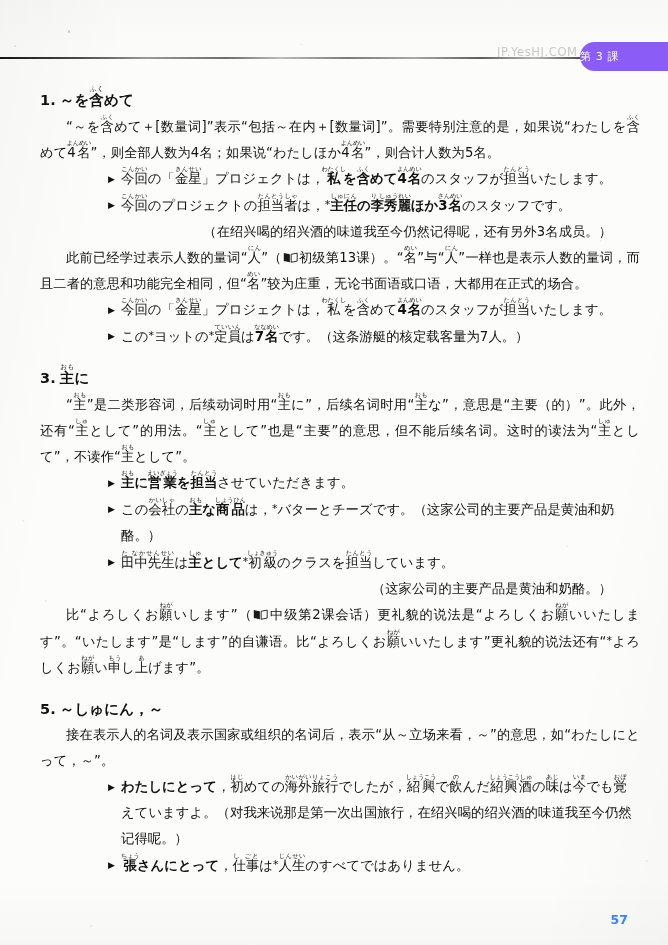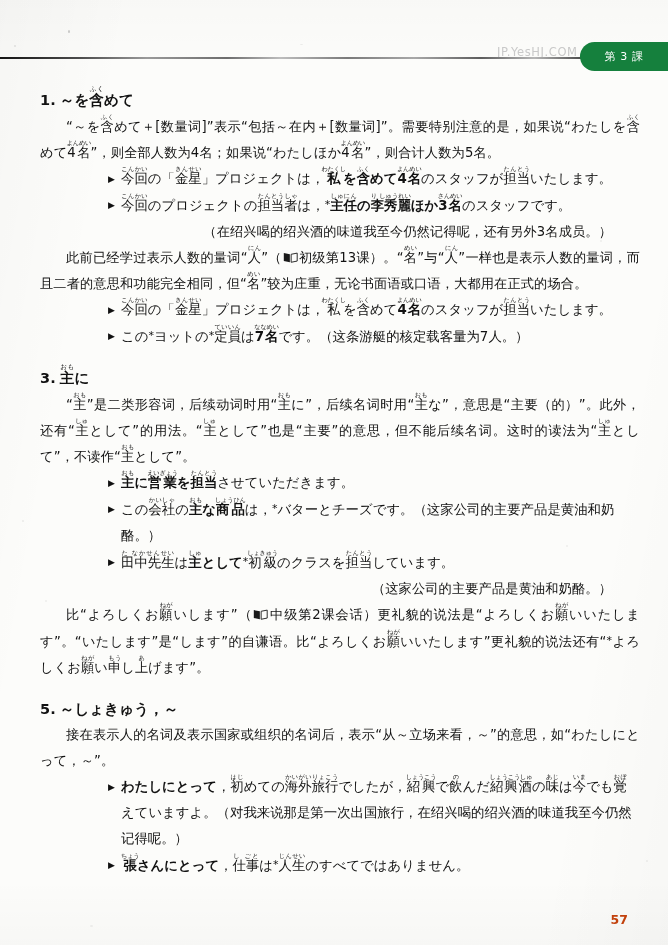--- a/index.html
+++ b/index.html
@@ -51,23 +51,23 @@
     height: 2px;
     background: linear-gradient(90deg,
       #141414 0%, #4c4c4c 12%, #9a9a9a 22%, #6d6d6d 34%,
       #bdbdbd 42%, #7a7a7a 52%, #a8a8a8 62%, #5d5d5d 72%,
       #b5b5b5 80%, #3d3d3d 88%, #1a1a1a 96%, #111 100%);
   }
   .lesson-tab {
     position: absolute;
     top: 42px; right: 0;
     width: 88px; height: 29px;
-    background: #15803d;
+    background: #8b5cf6;
     border-radius: 15px 0 0 15px;
-    display: flex; align-items: center; justify-content: center;
+    display: flex; align-items: center; 
   }
   .lesson-tab-label {
     color: #ffffff;
     font-size: 11px;
     letter-spacing: 0.6px;
     white-space: nowrap;
     font-family: "DejaVu Sans", sans-serif;
   }
 
   
@@ -151,21 +151,21 @@
     vertical-align: -1px;
     margin: 0 1px;
   }
 
   
   .page-num {
     position: absolute;
     right: 40px; bottom: 18px;
     font-size: 12.5px;
     font-weight: bold;
-    color: #c2410c;
+    color: #3b82f6;
   }
 </style>
 </head>
 <body>
 
 <div class="page-scan"></div>
 
 <div class="speck" style="left:68px;top:30px;width:2px;height:3px;"></div>
 <div class="speck" style="left:14px;top:45px;width:2px;height:2px;opacity:.5;"></div>
 <div class="speck" style="left:300px;top:44px;width:3px;height:1px;opacity:.35;"></div>
@@ -248,21 +248,21 @@
 
   <div class="section">
     <p class="para">比“よろしくお<ruby>願<rt>ねが</rt></ruby>いします”（<svg class="book-icon" viewBox="0 0 16 12" xmlns="http://www.w3.org/2000/svg">
           <path d="M0.7 1.2 L7.3 2.5 L7.3 11.2 L0.7 9.9 Z" fill="#1a1a1a"></path>
           <path d="M8.7 2.5 L15.3 1.2 L15.3 9.9 L8.7 11.2 Z" fill="none" stroke="#1a1a1a" stroke-width="1"></path>
         </svg>中级第2课会话）更礼貌的说法是“よろしくお<ruby>願<rt>ねが</rt></ruby>いいたします”。“いたします”是“します”的自谦语。比“よろしくお<ruby>願<rt>ねが</rt></ruby>いいたします”更礼貌的说法还有“<span class="star">*</span>よろしくお<ruby>願<rt>ねが</rt></ruby>い<ruby>申<rt>もう</rt></ruby>し<ruby>上<rt>あ</rt></ruby>げます”。</p>
   </div>
 
   <div class="section">
     <div class="sec-head">
-      <span class="sec-num">5.</span><span>～しょきゅう，～</span>
+      <span class="sec-num">5.</span><span>～しゅにん，～</span>
     </div>
     <p class="para">接在表示人的名词及表示国家或组织的名词后，表示“从～立场来看，～”的意思，如“わたしにとって，～”。</p>
     <ul class="ex-list">
       <li class="ex-item">
         <span class="ex-bullet">▶</span>
         <span class="ex-text"><span class="b">わたしにとって</span>，<ruby>初<rt>はじ</rt></ruby>めての<ruby>海外旅行<rt>かいがいりょこう</rt></ruby>でしたが，<ruby>紹興<rt>しょうこう</rt></ruby>で<ruby>飲<rt>の</rt></ruby>んだ<ruby>紹興酒<rt>しょうこうしゅ</rt></ruby>の<ruby>味<rt>あじ</rt></ruby>は<ruby>今<rt>いま</rt></ruby>でも<ruby>覚<rt>おぼ</rt></ruby>えていますよ。（对我来说那是第一次出国旅行，在绍兴喝的绍兴酒的味道我至今仍然记得呢。）</span>
       </li>
       <li class="ex-item">
         <span class="ex-bullet">▶</span>
         <span class="ex-text"><span class="b"><ruby>張<rt>ちょう</rt></ruby>さんにとって</span>，<ruby>仕事<rt>し ごと</rt></ruby>は<span class="star">*</span><ruby>人生<rt>じんせい</rt></ruby>のすべてではありません。</span>

